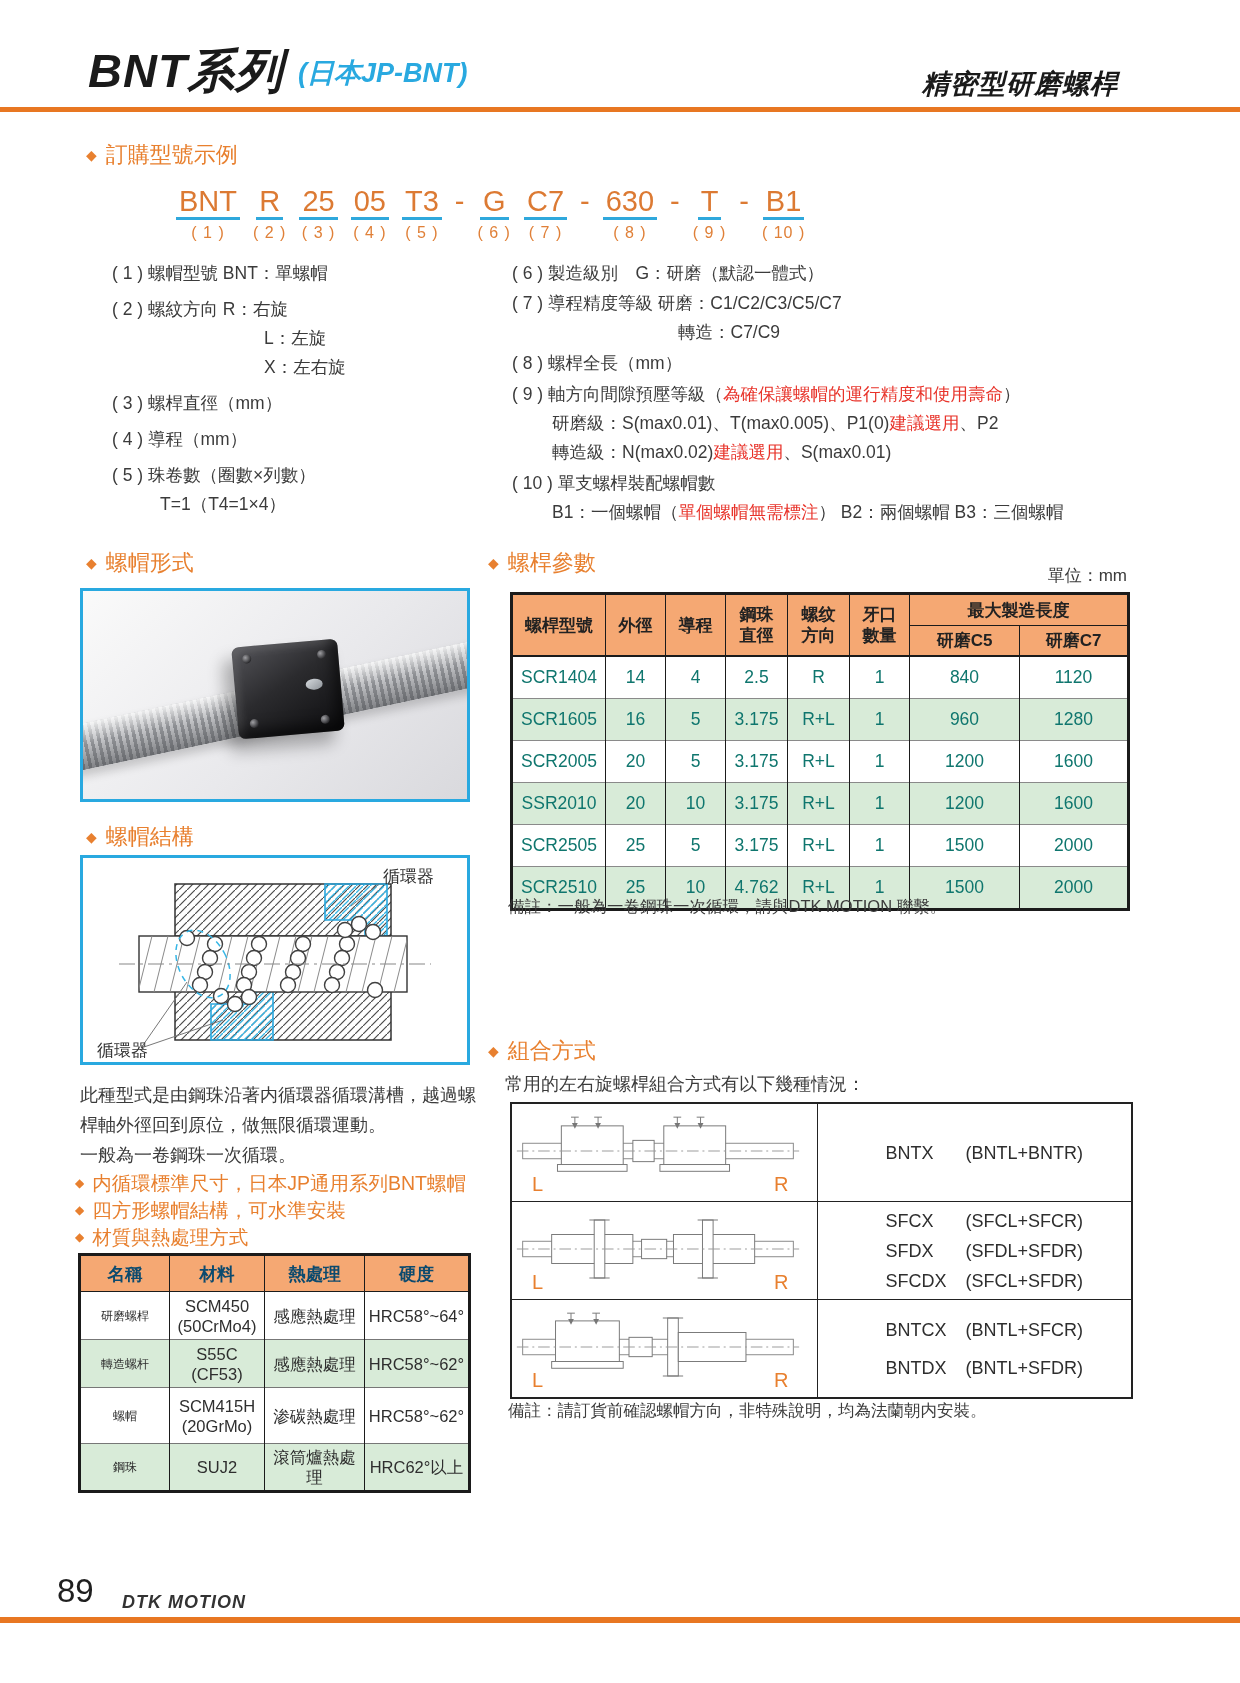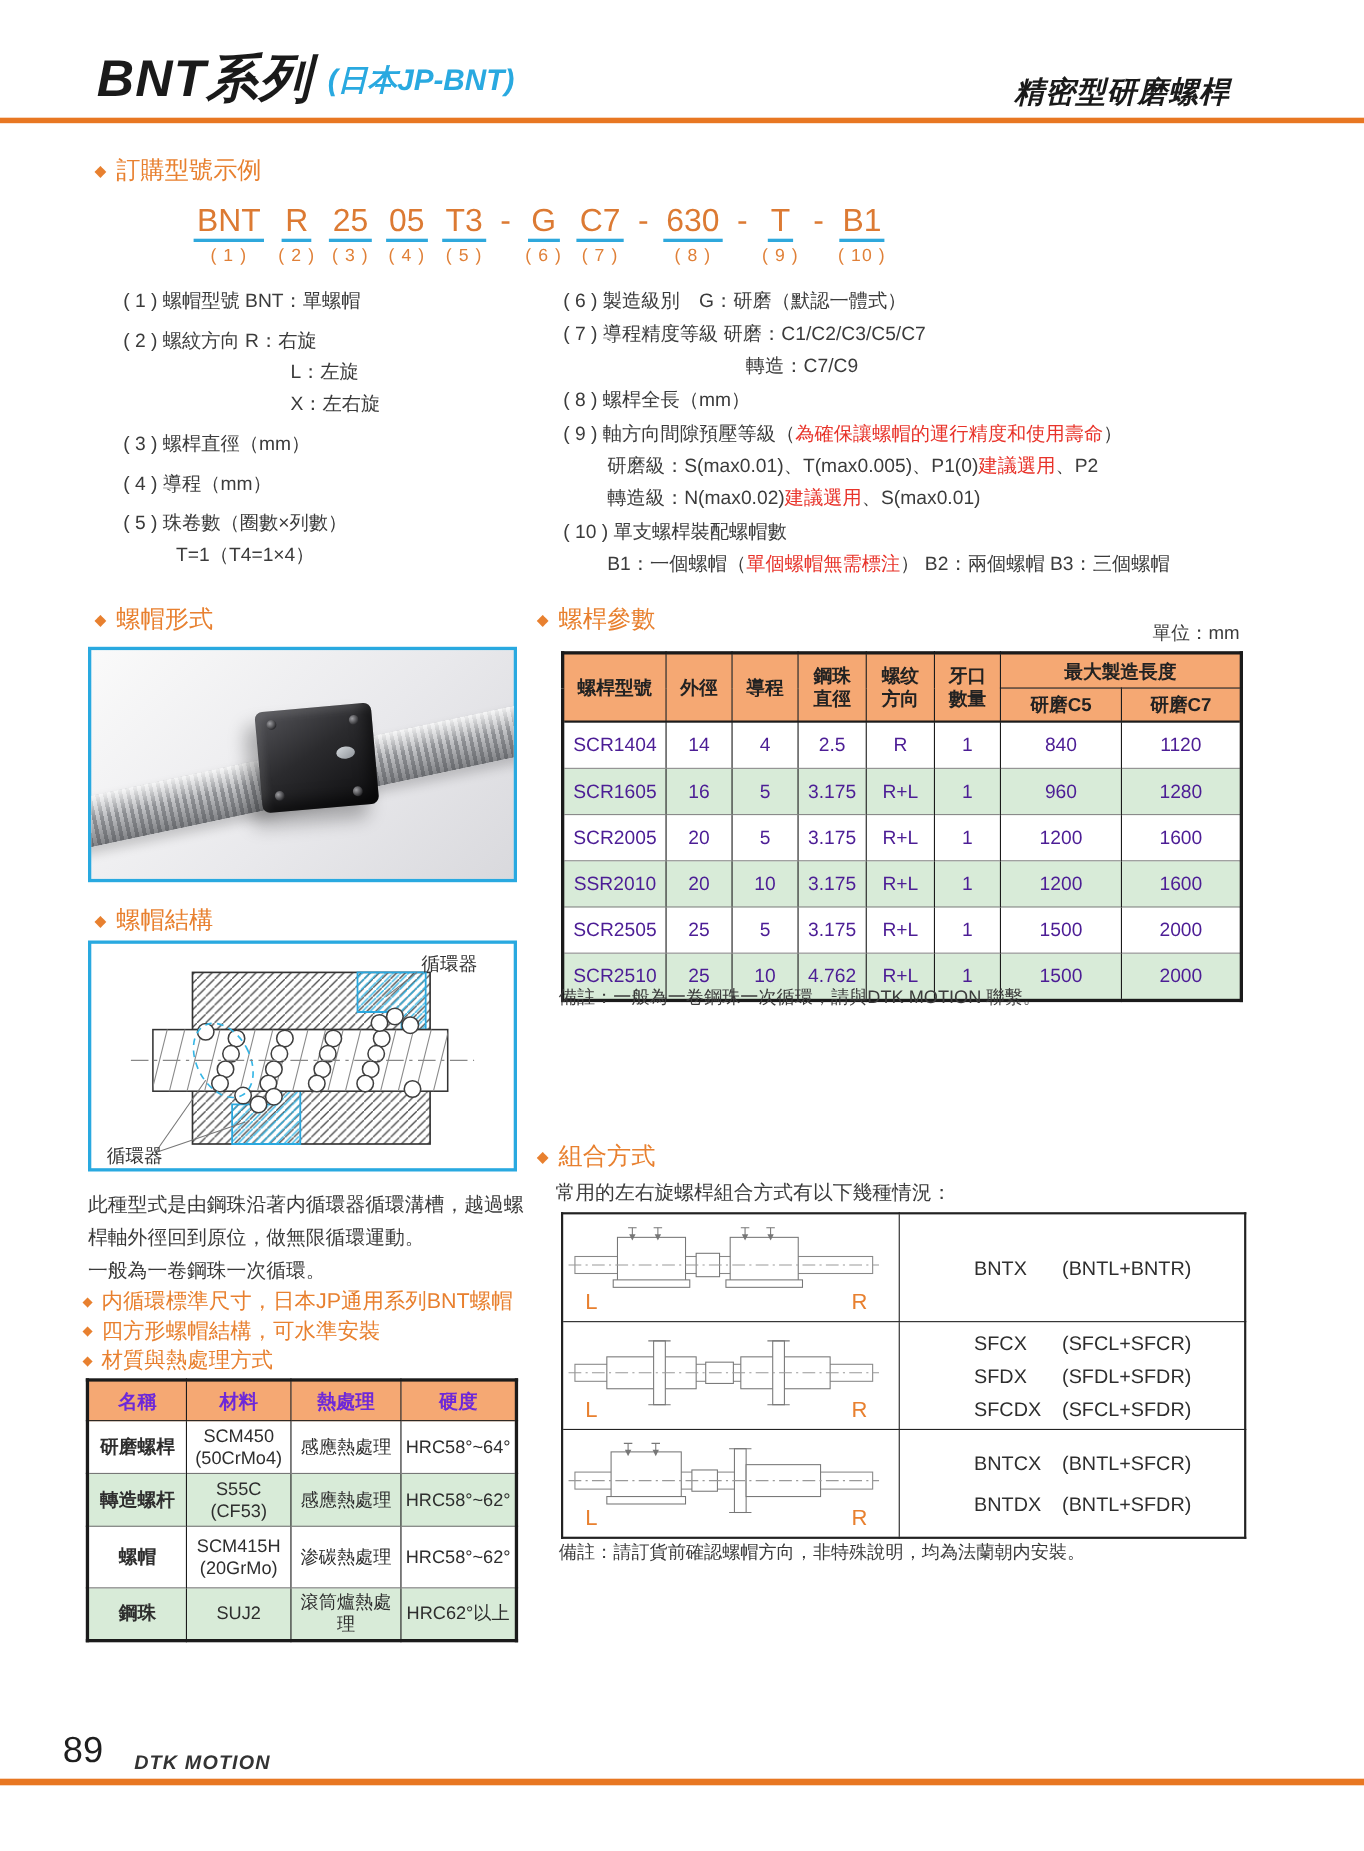--- a/index.html
+++ b/index.html
@@ -44,28 +44,28 @@
 
   
   table{border-collapse:collapse;table-layout:fixed;}
   .ptable{border:3px solid #1b1b1b;background:#fff;}
   .ptable th{background:#f5a873;border:1.4px solid #1b1b1b;font-size:17px;font-weight:bold;color:#222;
              padding:2px 1px;line-height:21px;}
   .ptable thead tr.h1 th{height:26px;}
   .ptable thead tr.h2 th{height:25px;}
   .ptable thead{border-bottom:2.6px solid #1b1b1b;}
   .ptable td{border-left:1.4px solid #1b1b1b;border-right:1.4px solid #1b1b1b;border-top:1.1px solid #8a8a8a;
-             text-align:center;font-size:17.5px;color:#4c1d95;height:39px;}
+             text-align:center;font-size:17.5px;color:#0f766e;height:39px;}
   .ptable tr.alt td{background:#d8ebd8;}
 
   .mtable{border:3px solid #1b1b1b;background:#fff;}
-  .mtable th{background:#f5a873;border:1.4px solid #1b1b1b;font-size:17.5px;font-weight:bold;color:#6d28d9;height:33px;}
+  .mtable th{background:#f5a873;border:1.4px solid #1b1b1b;font-size:17.5px;font-weight:bold;color:#0c4a6e;height:33px;}
   .mtable td{border-left:1.4px solid #1b1b1b;border-right:1.4px solid #1b1b1b;border-top:1.1px solid #777;
              text-align:center;font-size:16.5px;color:#2e2e2e;line-height:20px;padding:3px 2px;}
-  .mtable td.nm{font-weight:bold;font-size:17px;}
+  .mtable td.nm{font-weight:normal;font-size:12px;}
   .mtable tr.alt td{background:#d8ebd8;}
 
   .ctable{border:2.8px solid #222;background:#fff;}
   .ctable td{border:1.6px solid #222;height:95px;vertical-align:middle;}
   .ctable td.diag{position:relative;}
   .lr-lab{position:absolute;font-size:20px;color:#e8802f;bottom:5px;}
   .l-lab{left:20px;} .r-lab{right:28px;}
   .combo-lines{padding-left:68px;}
   .combo-line{font-size:18px;color:#2e2e2e;line-height:30px;}
   .combo-line .ccode{display:inline-block;min-width:80px;}

